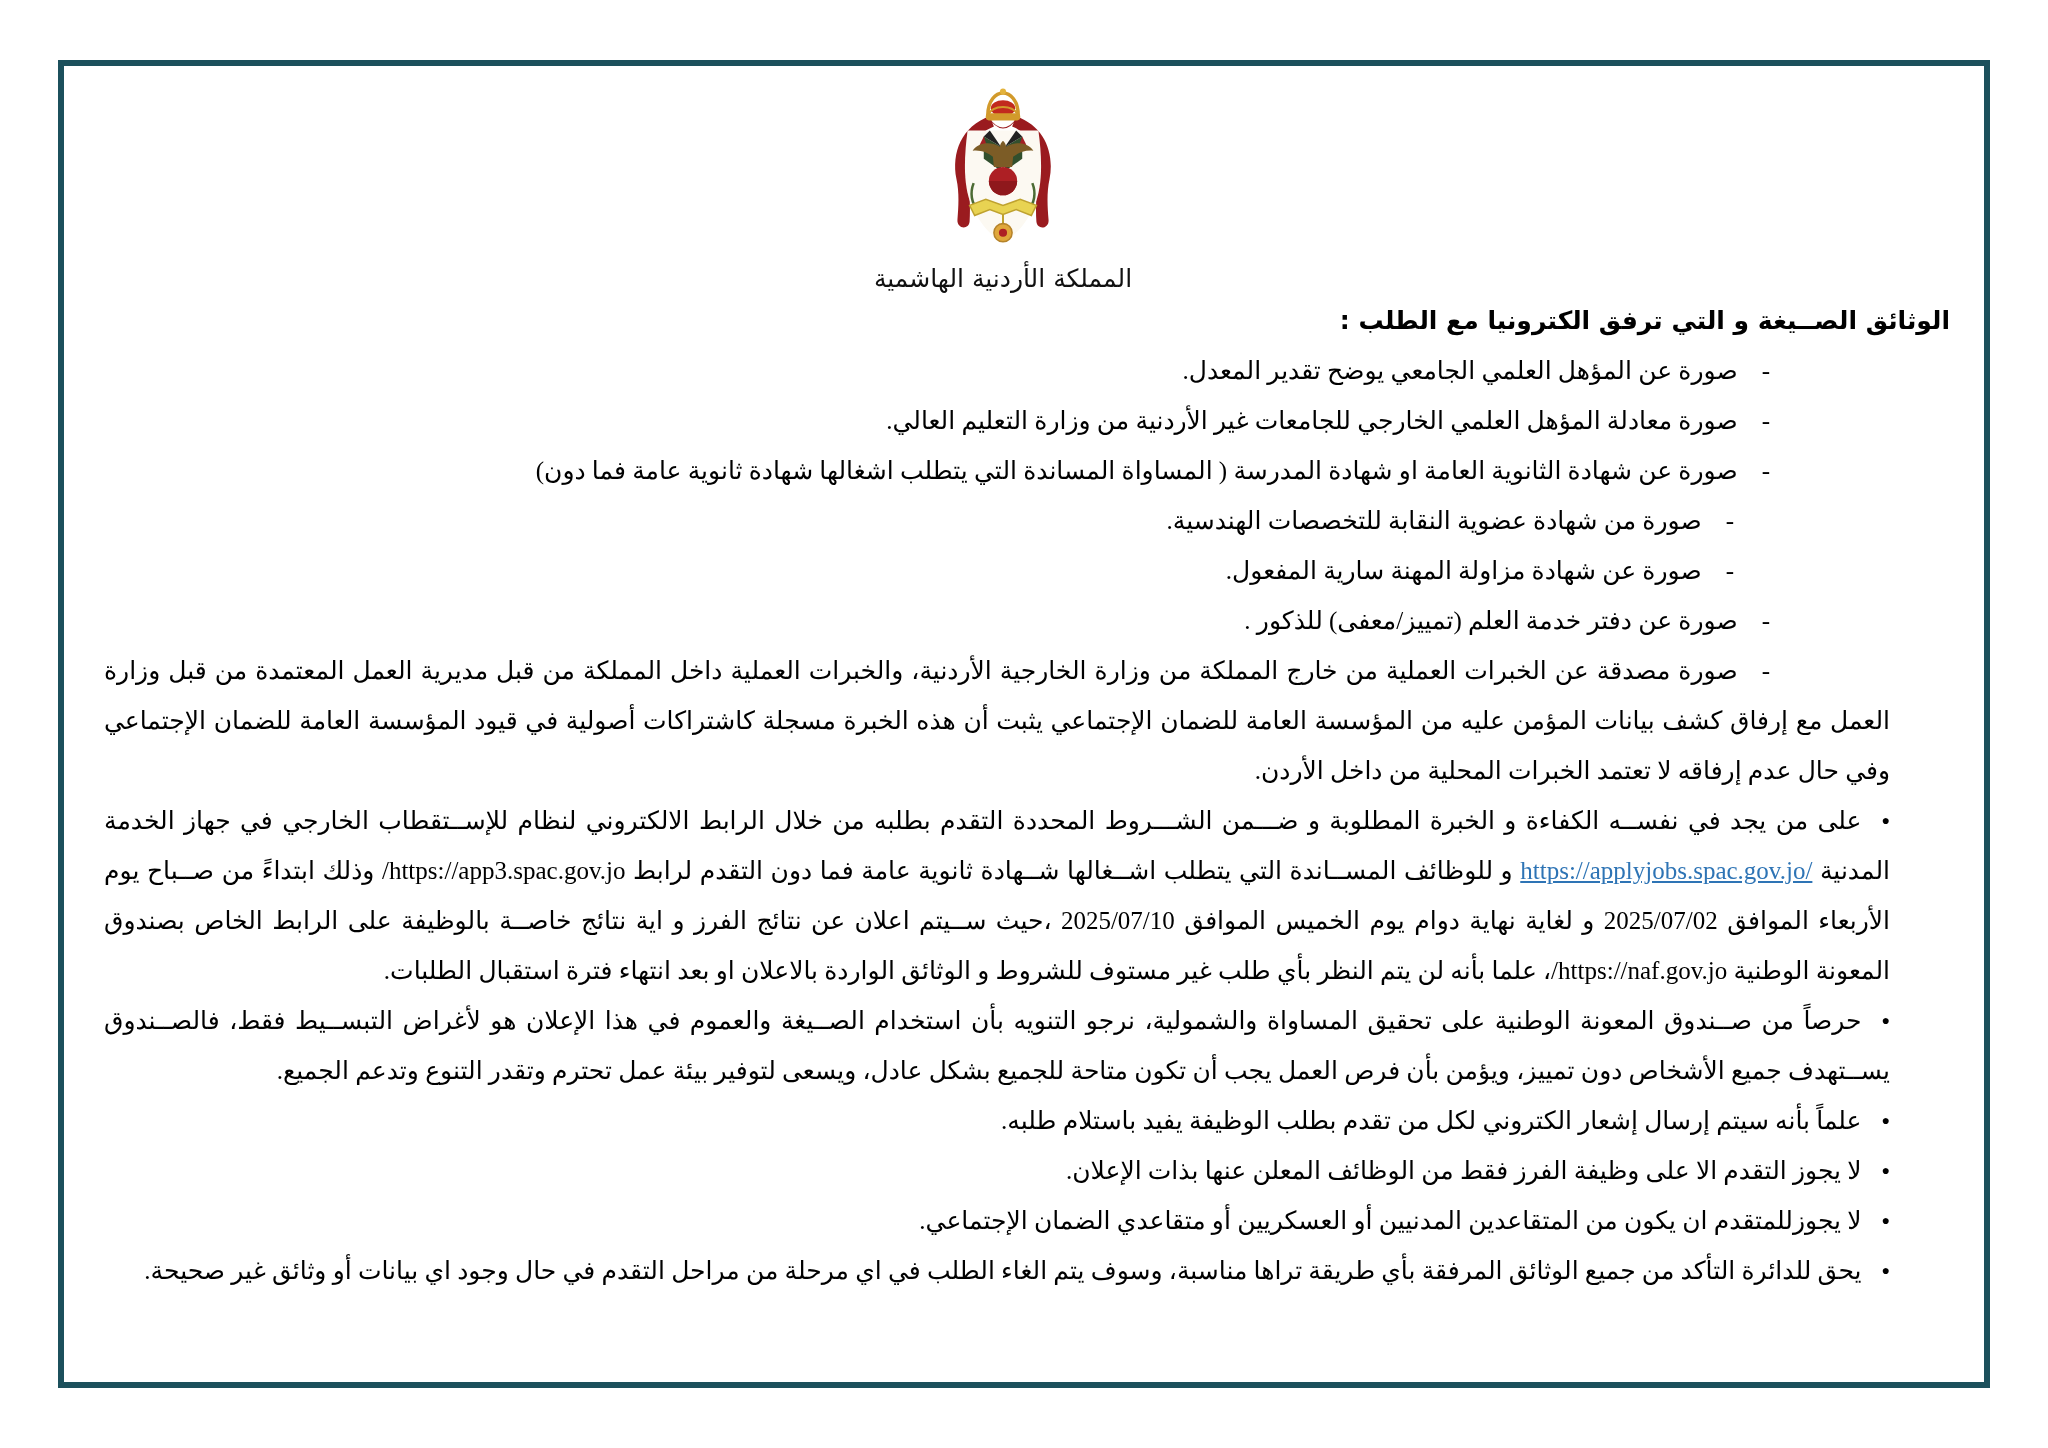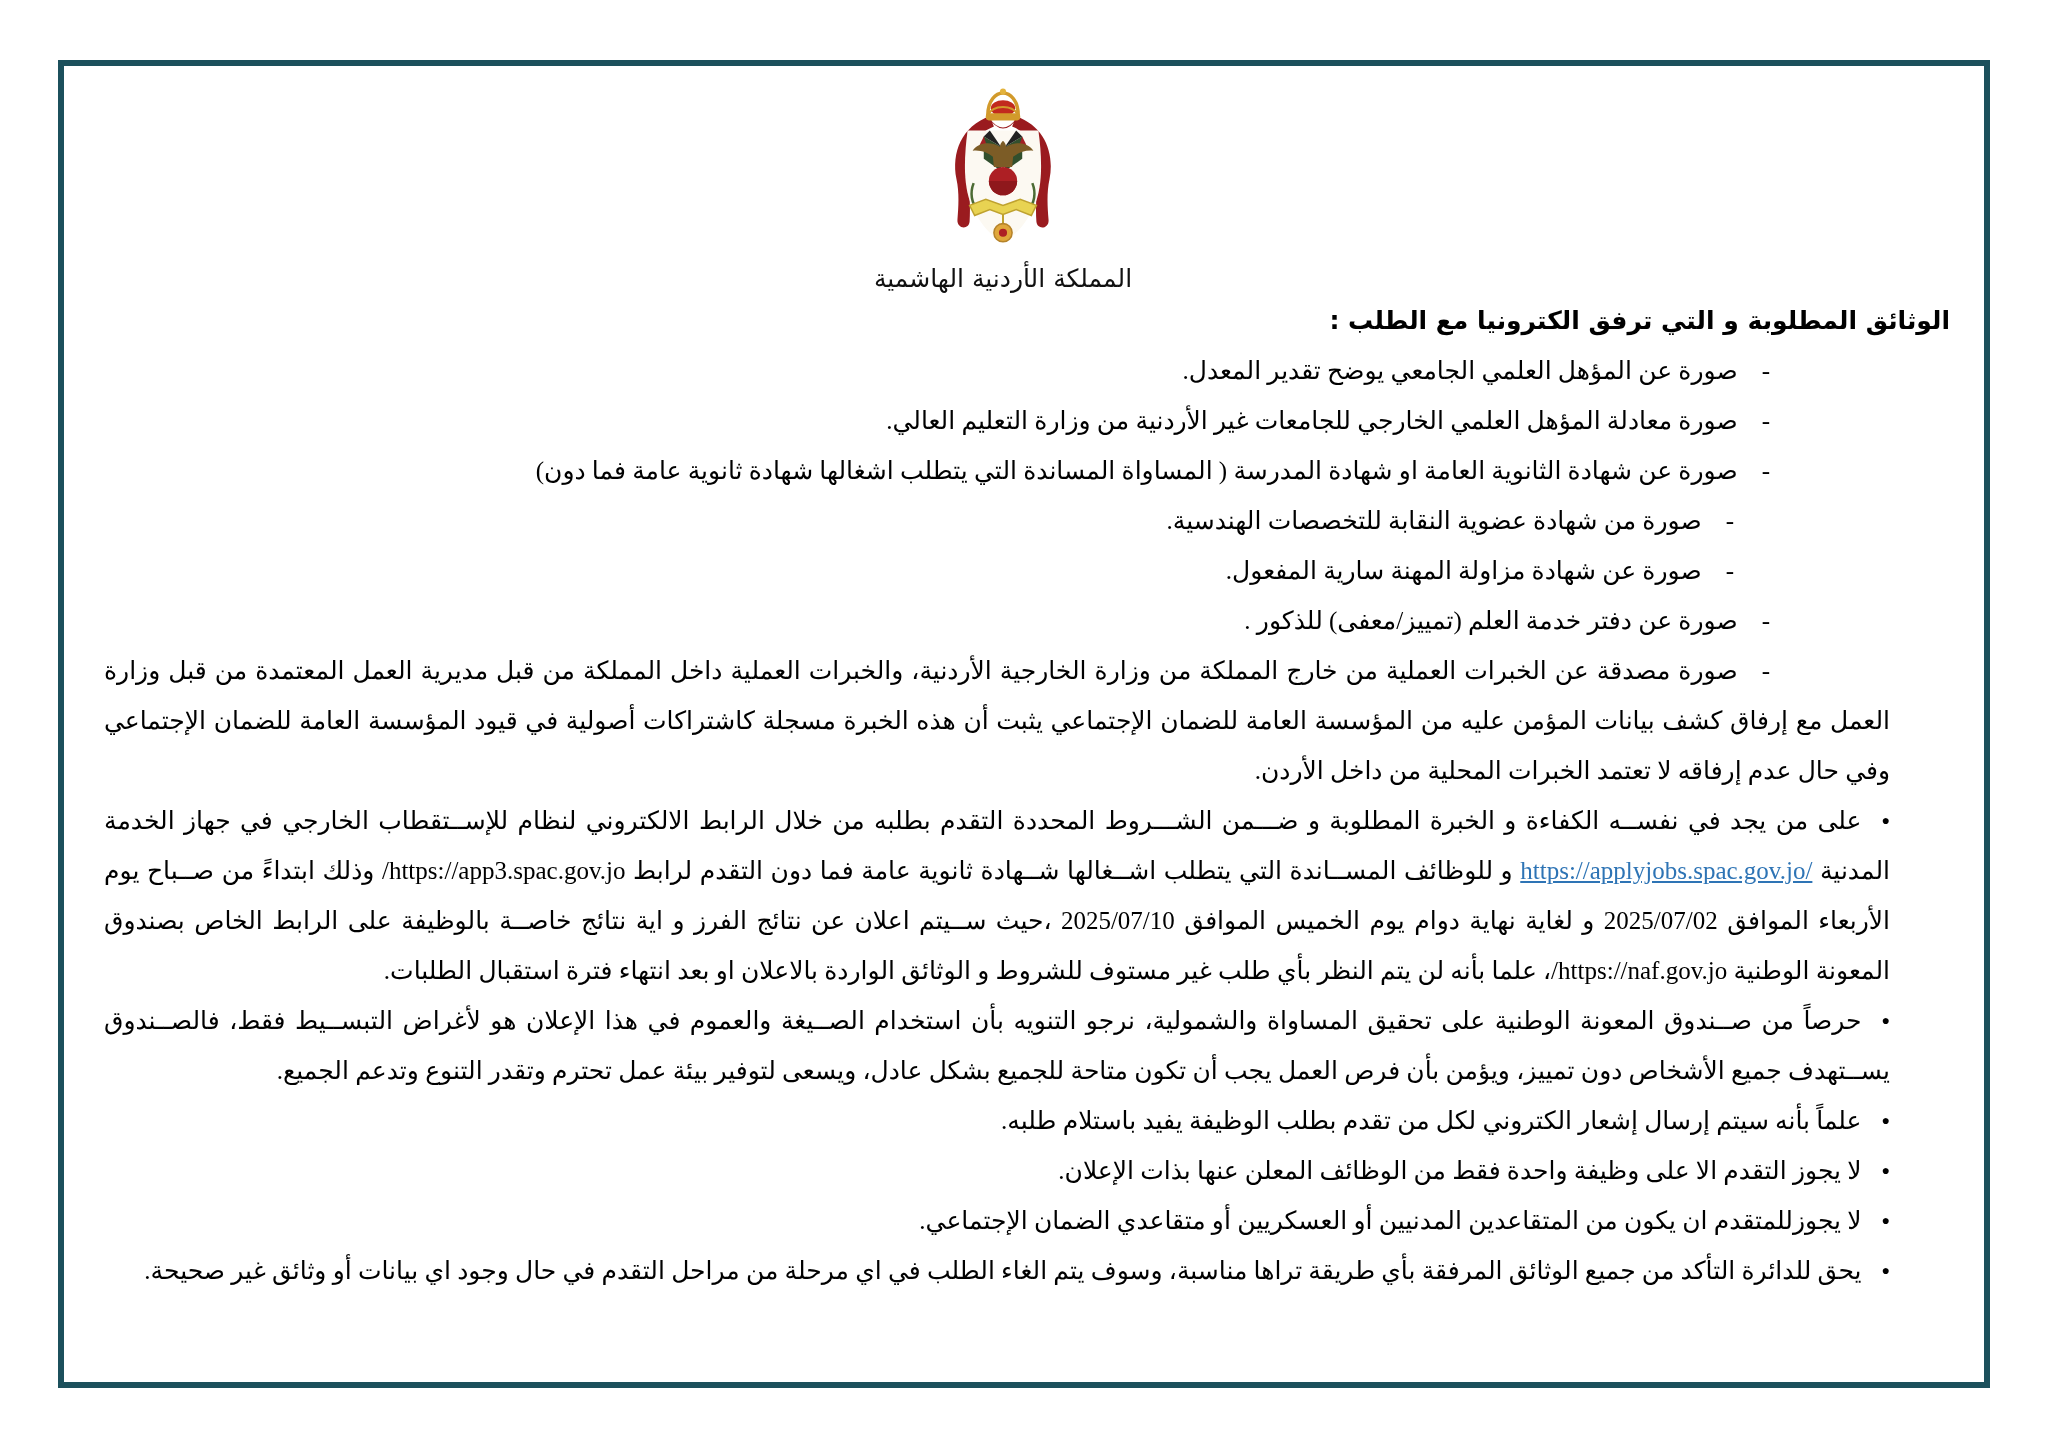--- a/index.html
+++ b/index.html
@@ -111,36 +111,36 @@
 
         <line x1="75" y1="127" x2="75" y2="136" stroke="#bfa22f" stroke-width="2"></line>
         <circle cx="75" cy="145" r="9" fill="#e0a73b" stroke="#b5832a" stroke-width="1.5"></circle>
         <circle cx="75" cy="145" r="4" fill="#ad1f24"></circle>
       </svg>
       <div class="kingdom-name">المملكة الأردنية الهاشمية</div>
     </div>
 
     <div class="content">
 
-      <p class="title">الوثائق المطلوبة و التي ترفق الكترونيا مع الطلب :</p>
+      <p class="title">الوثائق الصــيغة و التي ترفق الكترونيا مع الطلب :</p>
 
       <div class="dash-block">
         <p class="dash-item"><span class="marker">-</span><span>صورة عن المؤهل العلمي الجامعي يوضح تقدير المعدل.</span></p>
         <p class="dash-item"><span class="marker">-</span><span>صورة معادلة المؤهل العلمي الخارجي للجامعات غير الأردنية من وزارة التعليم العالي.</span></p>
         <p class="dash-item"><span class="marker">-</span><span>صورة عن شهادة الثانوية العامة او شهادة المدرسة ( المساواة المساندة التي يتطلب اشغالها شهادة ثانوية عامة فما دون)</span></p>
         <p class="dash-item more"><span class="marker">-</span><span>صورة من شهادة عضوية النقابة للتخصصات الهندسية.</span></p>
         <p class="dash-item more"><span class="marker">-</span><span>صورة عن شهادة مزاولة المهنة سارية المفعول.</span></p>
         <p class="dash-item"><span class="marker">-</span><span>صورة عن دفتر خدمة العلم (تمييز/معفى) للذكور .</span></p>
         <p class="dash-item"><span class="marker">-</span><span>صورة مصدقة عن الخبرات العملية من خارج المملكة من وزارة الخارجية الأردنية، والخبرات العملية داخل المملكة من قبل مديرية العمل المعتمدة من قبل وزارة العمل مع إرفاق كشف بيانات المؤمن عليه من المؤسسة العامة للضمان الإجتماعي يثبت أن هذه الخبرة مسجلة كاشتراكات أصولية في قيود المؤسسة العامة للضمان الإجتماعي وفي حال عدم إرفاقه لا تعتمد الخبرات المحلية من داخل الأردن.</span></p>
       </div>
 
       <div class="notes-block">
         <p class="note"><span class="marker bullet">●</span><span>على من يجد في نفســه الكفاءة و الخبرة المطلوبة و ضـــمن الشـــروط المحددة التقدم بطلبه من خلال الرابط الالكتروني لنظام  للإســتقطاب الخارجي في جهاز الخدمة المدنية </span><a class="link" dir="ltr">https://applyjobs.spac.gov.jo/</a><span> و للوظائف المســاندة التي يتطلب اشــغالها شــهادة ثانوية عامة فما دون التقدم لرابط https://app3.spac.gov.jo/ وذلك ابتداءً من صــباح يوم الأربعاء الموافق 2025/07/02 و لغاية نهاية دوام يوم الخميس الموافق 2025/07/10 ،حيث ســيتم اعلان عن نتائج الفرز و اية نتائج خاصــة بالوظيفة على الرابط الخاص بصندوق المعونة الوطنية https://naf.gov.jo/، علما بأنه لن يتم النظر بأي طلب غير مستوف للشروط و الوثائق الواردة بالاعلان او بعد انتهاء فترة استقبال الطلبات.</span></p>
         <p class="note"><span class="marker bullet">●</span><span>حرصاً من صــندوق المعونة الوطنية على تحقيق المساواة والشمولية، نرجو التنويه بأن استخدام الصــيغة والعموم في هذا الإعلان هو لأغراض التبســيط فقط، فالصــندوق يســتهدف جميع الأشخاص دون تمييز، ويؤمن بأن فرص العمل يجب أن تكون متاحة للجميع بشكل عادل، ويسعى لتوفير بيئة عمل تحترم وتقدر التنوع وتدعم الجميع.</span></p>
         <p class="note"><span class="marker bullet">●</span><span>علماً بأنه سيتم إرسال إشعار الكتروني لكل من تقدم بطلب الوظيفة يفيد باستلام طلبه.</span></p>
-        <p class="note"><span class="marker bullet">●</span><span>لا يجوز التقدم الا على وظيفة واحدة فقط من الوظائف المعلن عنها بذات الإعلان.</span></p>
+        <p class="note"><span class="marker bullet">●</span><span>لا يجوز التقدم الا على وظيفة الفرز فقط من الوظائف المعلن عنها بذات الإعلان.</span></p>
         <p class="note"><span class="marker bullet">●</span><span>لا يجوزللمتقدم ان يكون من المتقاعدين المدنيين أو العسكريين أو متقاعدي الضمان الإجتماعي.</span></p>
         <p class="note"><span class="marker bullet">●</span><span>يحق  للدائرة التأكد من جميع الوثائق المرفقة بأي طريقة تراها مناسبة، وسوف يتم الغاء الطلب في اي مرحلة من مراحل التقدم في حال وجود اي بيانات أو وثائق غير صحيحة.</span></p>
       </div>
 
     </div>
   </div>
 </div>
 
 </body></html>

